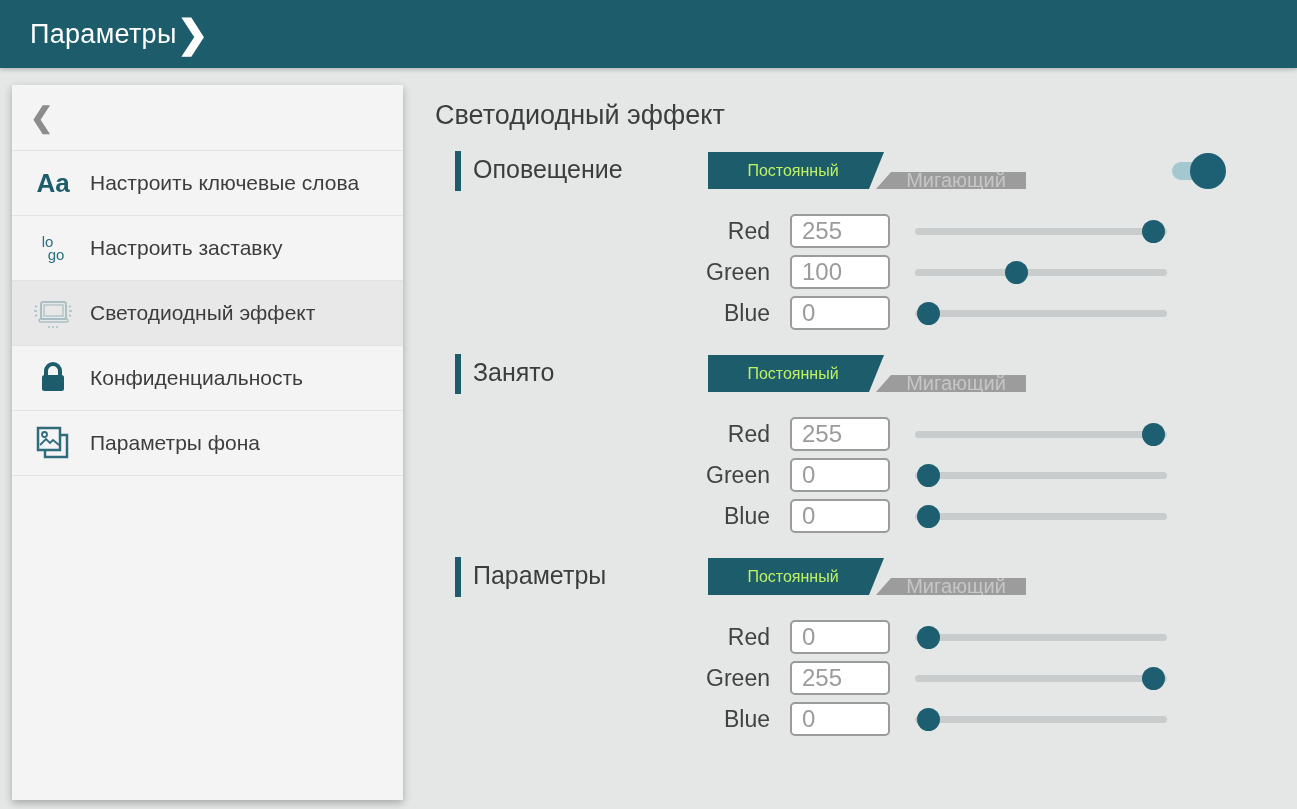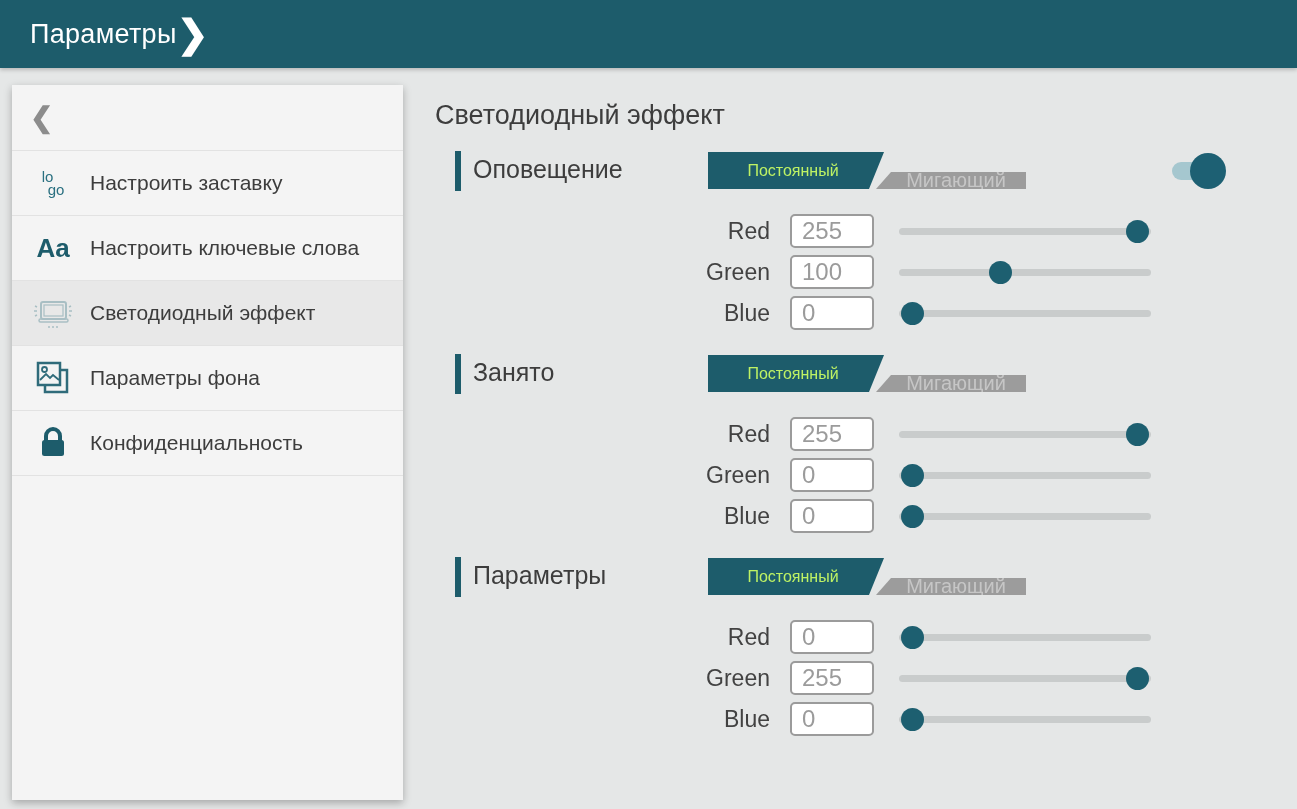--- a/index.html
+++ b/index.html
@@ -64,21 +64,21 @@
     padding-left:10px;box-sizing:border-box;margin-top:20px;
   }
   
   .switch{position:absolute;left:737px;top:2px;width:54px;height:36px;cursor:pointer;}
   .switch-track{position:absolute;left:0;top:9px;width:43px;height:18px;border-radius:9px;background:#a5c7cf;}
   .switch-thumb{position:absolute;right:0;top:0;width:36px;height:36px;border-radius:50%;background:#1d6073;}
   
   .rgb-row{display:flex;align-items:center;height:34px;margin-bottom:7px;}
   .rgb-label{width:355px;text-align:right;padding-right:20px;font-size:23px;color:#424242;box-sizing:border-box;}
   .rgb-input{
-    width:84px;height:34px;box-sizing:border-box;
+    width:100px;height:34px;box-sizing:border-box;
     border:2px solid #9b9b9b;border-radius:5px;background:#fff;
     color:#9b9b9b;font-size:24px;padding:0 10px;outline:none;
     font-family:"Liberation Sans", sans-serif;
   }
   .slider{position:relative;width:252px;height:34px;margin-left:25px;cursor:pointer;}
   .slider-track{position:absolute;left:0;right:0;top:14px;height:7px;border-radius:4px;background:#c9cccc;}
   .slider-thumb{
     position:absolute;top:6px;width:23px;height:23px;border-radius:50%;
     background:#1d5f70;
     left:calc(var(--p,0) * (100% - 27px) + 2px);
@@ -92,30 +92,30 @@
   <div class="appbar-next">❯</div>
 </div>
 
 <div class="sidebar">
   <div class="side-back">
     <span class="side-back-glyph">❮</span>
   </div>
 
   <div class="side-item">
     <span class="side-icon">
+      <span class="aa-glyph">Aa</span>
+    </span>
+    <span class="side-label">Настроить ключевые слова</span>
+  </div>
+
+  <div class="side-item">
+    <span class="side-icon">
       <span class="logo-glyph"><span>lo</span><br><span class="l2">go</span></span>
     </span>
     <span class="side-label">Настроить заставку</span>
-  </div>
-
-  <div class="side-item">
-    <span class="side-icon">
-      <span class="aa-glyph">Aa</span>
-    </span>
-    <span class="side-label">Настроить ключевые слова</span>
   </div>
 
   <div class="side-item selected">
     <span class="side-icon">
       <svg width="42" height="36" viewBox="0 0 42 36">
         <rect x="9" y="7" width="25" height="17" rx="2" fill="none" stroke="#a9bfc4" stroke-width="2"></rect>
         <rect x="12" y="10" width="19" height="11" fill="none" stroke="#a9bfc4" stroke-width="1.2"></rect>
         <rect x="7" y="24" width="29" height="3" rx="1.5" fill="none" stroke="#a9bfc4" stroke-width="1.5"></rect>
         <g stroke="#a9bfc4" stroke-width="1.5">
           <line x1="2" y1="16" x2="5" y2="16"></line>
@@ -128,38 +128,38 @@
             <line x1="21" y1="31" x2="21" y2="33"></line>
             <line x1="25" y1="31" x2="25" y2="33"></line>
         </g>
       </svg>
     </span>
     <span class="side-label">Светодиодный эффект</span>
   </div>
 
   <div class="side-item">
     <span class="side-icon">
+      <svg width="30" height="34" viewBox="0 0 30 34">
+        <path d="M8 16 V10 a7 7 0 0 1 14 0 V16" fill="none" stroke="#1d5c6b" stroke-width="4"></path>
+        <rect x="4" y="14" width="22" height="16" rx="2.5" fill="#1d5c6b"></rect>
+      </svg>
+    </span>
+    <span class="side-label">Конфиденциальность</span>
+  </div>
+
+  <div class="side-item">
+    <span class="side-icon">
       <svg width="36" height="36" viewBox="0 0 36 36">
         <rect x="10" y="10" width="22" height="22" fill="none" stroke="#2f6b7a" stroke-width="2.5"></rect>
         <rect x="3" y="3" width="22" height="22" fill="#f4f4f4" stroke="#2f6b7a" stroke-width="2.5"></rect>
         <circle cx="9.5" cy="9.5" r="2.5" fill="none" stroke="#2f6b7a" stroke-width="1.8"></circle>
         <path d="M5 20 l6 -6 4 4 3 -3 6 5" fill="none" stroke="#2f6b7a" stroke-width="1.8"></path>
       </svg>
     </span>
     <span class="side-label">Параметры фона</span>
-  </div>
-
-  <div class="side-item">
-    <span class="side-icon">
-      <svg width="30" height="34" viewBox="0 0 30 34">
-        <path d="M8 16 V10 a7 7 0 0 1 14 0 V16" fill="none" stroke="#1d5c6b" stroke-width="4"></path>
-        <rect x="4" y="14" width="22" height="16" rx="2.5" fill="#1d5c6b"></rect>
-      </svg>
-    </span>
-    <span class="side-label">Конфиденциальность</span>
   </div>
 </div>
 
 <div class="main">
   <h1 class="main-title">Светодиодный эффект</h1>
 
   <div class="section">
     <div class="section-head">
       <div class="accent-bar"></div>
       <div class="section-label">Оповещение</div>

